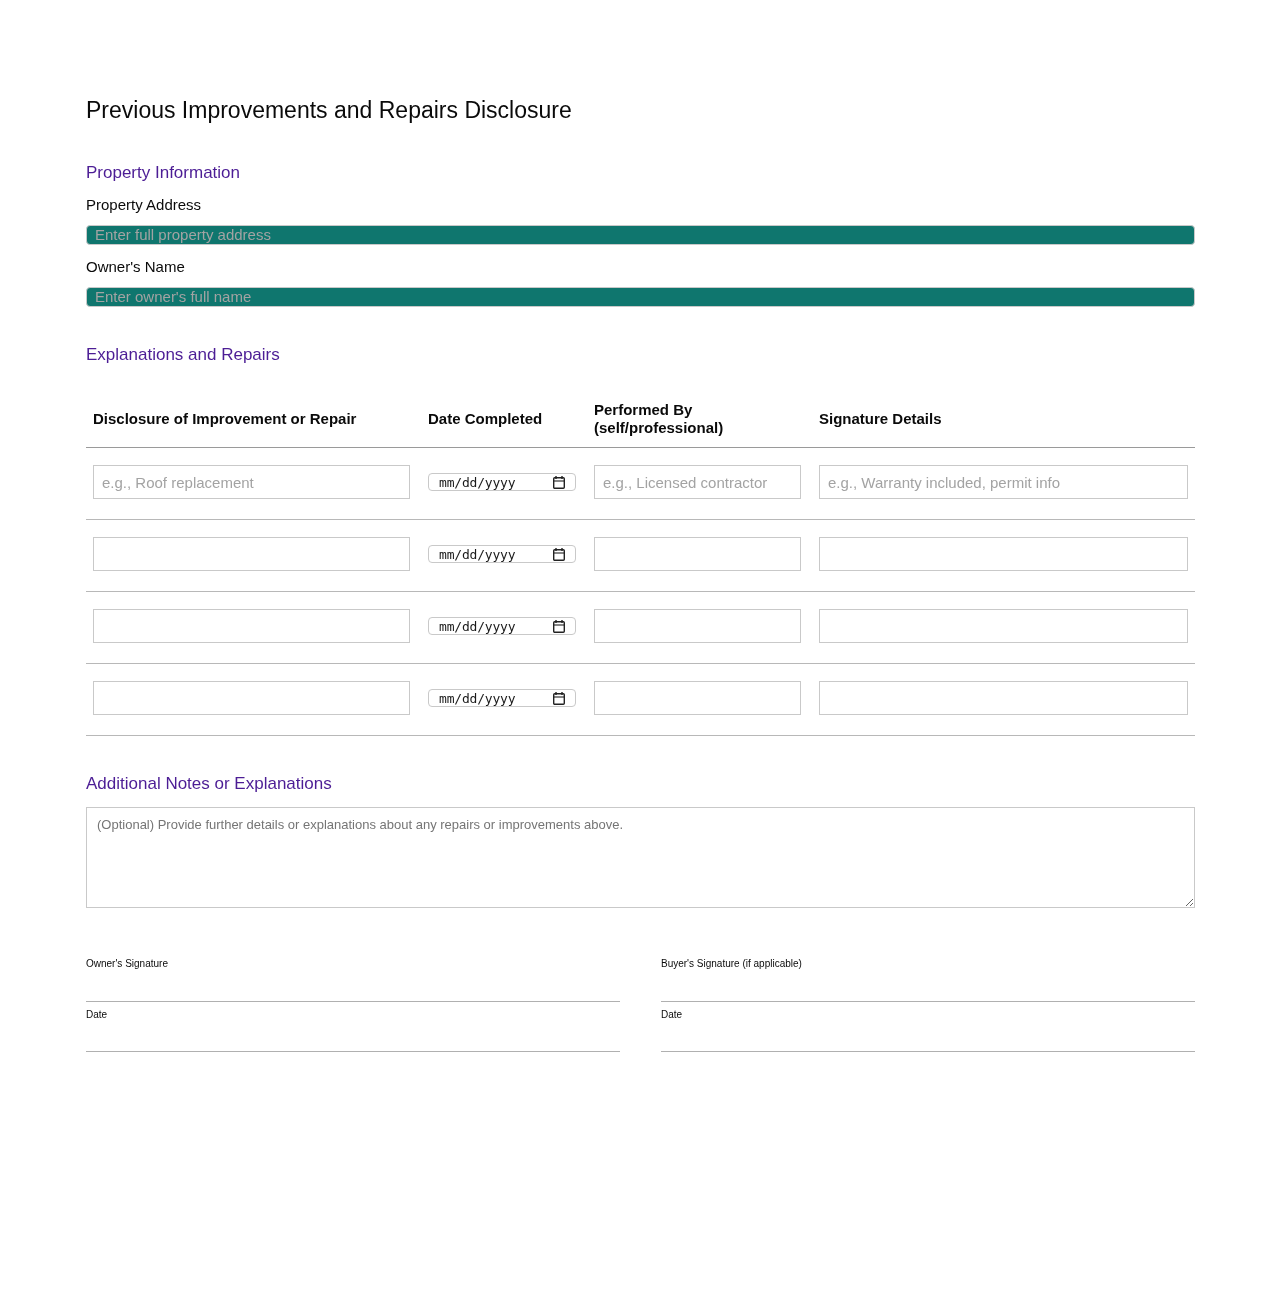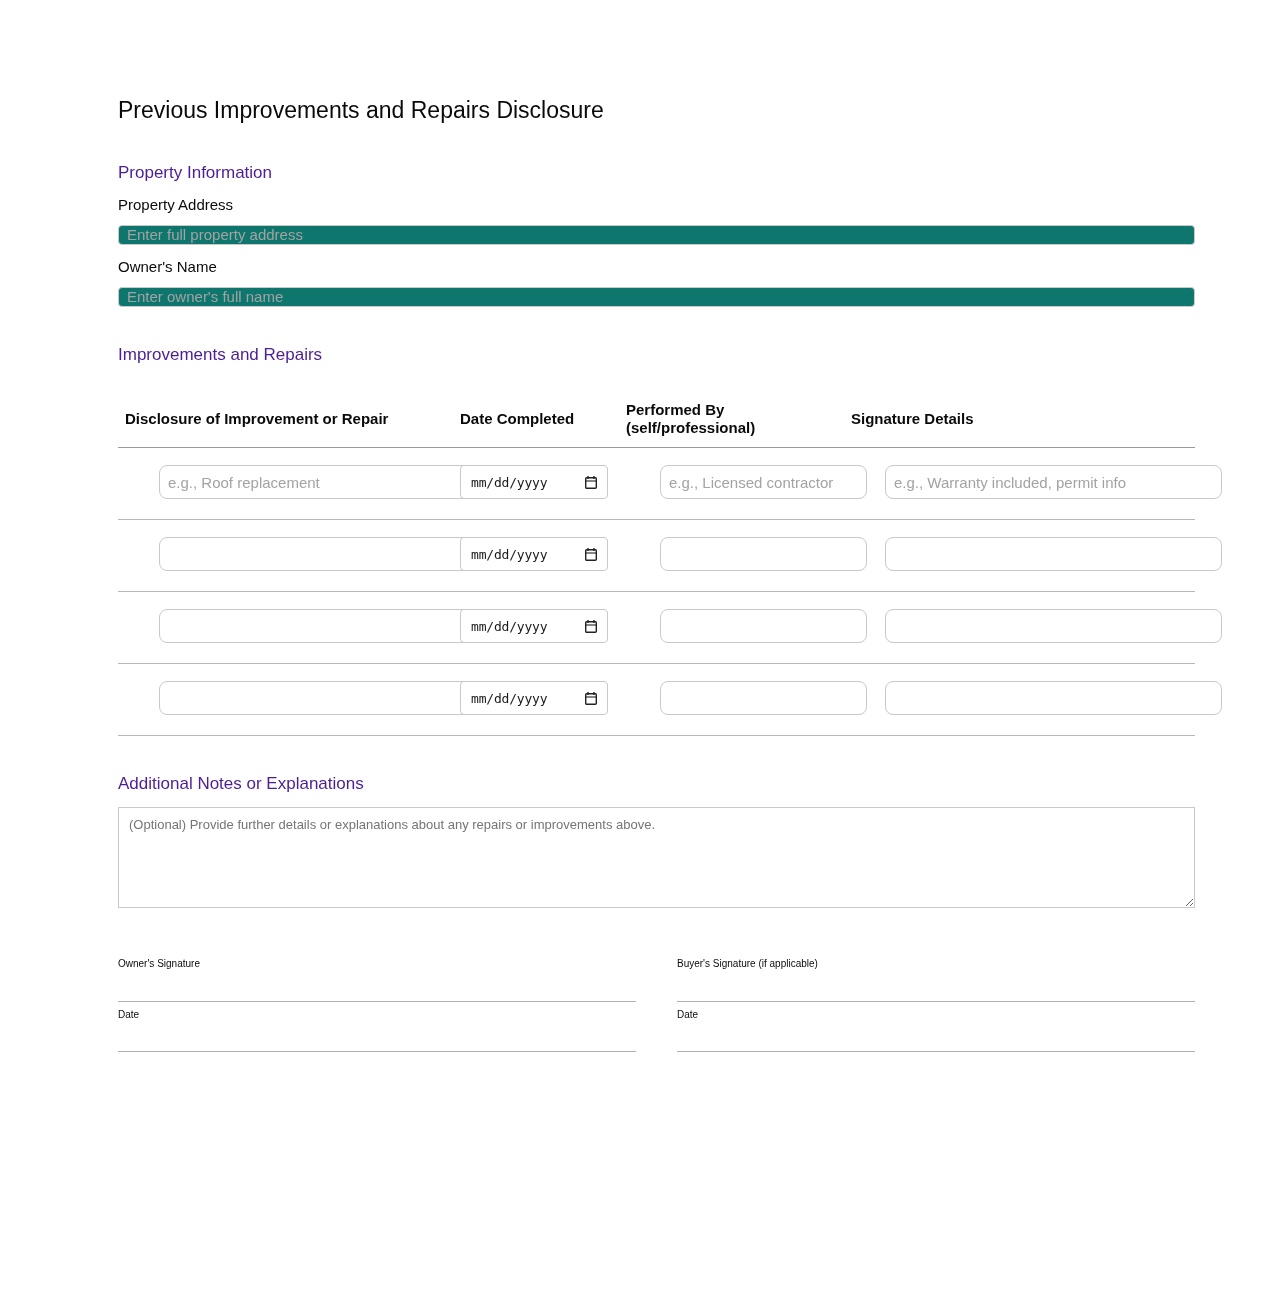--- a/index.html
+++ b/index.html
@@ -5,21 +5,21 @@
   * { box-sizing: border-box; }
   html, body { margin: 0; padding: 0; background: #ffffff; }
   body {
     width: 1278px;
     min-height: 1300px;
     font-family: "Liberation Sans", sans-serif;
     color: #111111;
   }
   .page {
     width: 1278px;
-    padding: 96px 83px 40px 118px;
+    padding: 96px 83px 40px 86px;
   }
 
   h1.page-title {
     font-size: 23px;
     font-weight: 400;
     margin: 0;
     line-height: 1.25;
     color: #0a0a0a;
   }
 
@@ -81,35 +81,34 @@
   .table-row {
     padding-top: 17px;
     padding-bottom: 20px;
     border-bottom: 1px solid #b8b8b8;
   }
   input.cell-input {
     display: block;
     width: 100%;
     height: 34px;
     border: 1px solid #c9c9c9;
-    border-radius: 8px;
+    border-radius: 0;
     padding: 0 8px;
     font-family: "Liberation Sans", sans-serif;
     font-size: 15px;
     color: #111;
     outline: none;
     background: #fff;
-    margin-left: 34px;
   }
   .date-input {
     display: flex;
     align-items: center;
     justify-content: space-between;
     width: 100%;
-    height: 34px;
+    height: 18px;
     border: 1px solid #c9c9c9;
     border-radius: 4px;
     padding: 0 9px 0 10px;
     background: #fff;
     cursor: text;
   }
   .date-input .date-text {
     font-family: "DejaVu Sans Mono", monospace;
     font-size: 13px;
     color: #1a1a1a;
@@ -161,21 +160,21 @@
   <h1 class="page-title">Previous Improvements and Repairs Disclosure</h1>
 
   <h2 class="section-heading">Property Information</h2>
 
   <label class="field-label">Property Address</label>
   <input class="text-input" type="text" placeholder="Enter full property address" style="">
 
   <label class="field-label">Owner's Name</label>
   <input class="text-input" type="text" placeholder="Enter owner's full name" style="">
 
-  <h2 class="section-heading imp-heading">Improvements and Repairs</h2>
+  <h2 class="section-heading imp-heading">Explanations and Repairs</h2>
 
   <div>
     <div class="row-grid table-header">
       <div class="col-header">Disclosure of Improvement or Repair</div>
       <div class="col-header">Date Completed</div>
       <div class="col-header">Performed By (self/professional)</div>
       <div class="col-header">Signature Details</div>
     </div>
 
     <div class="row-grid table-row">

